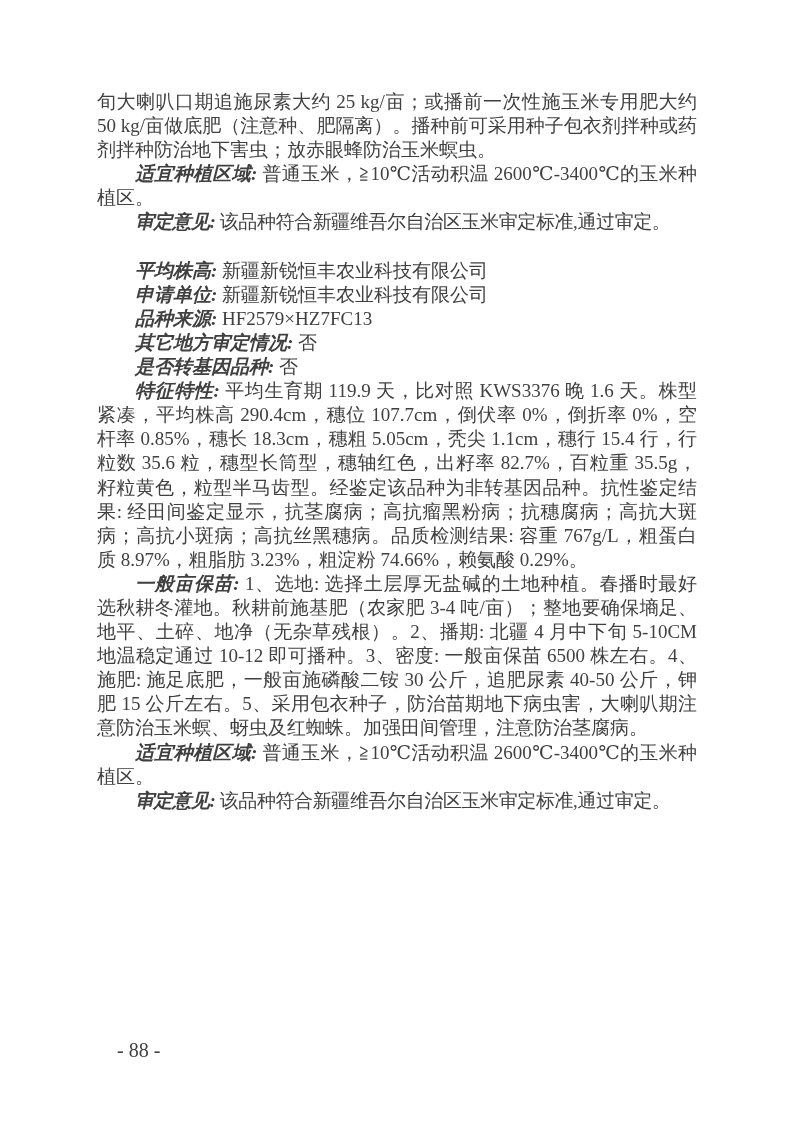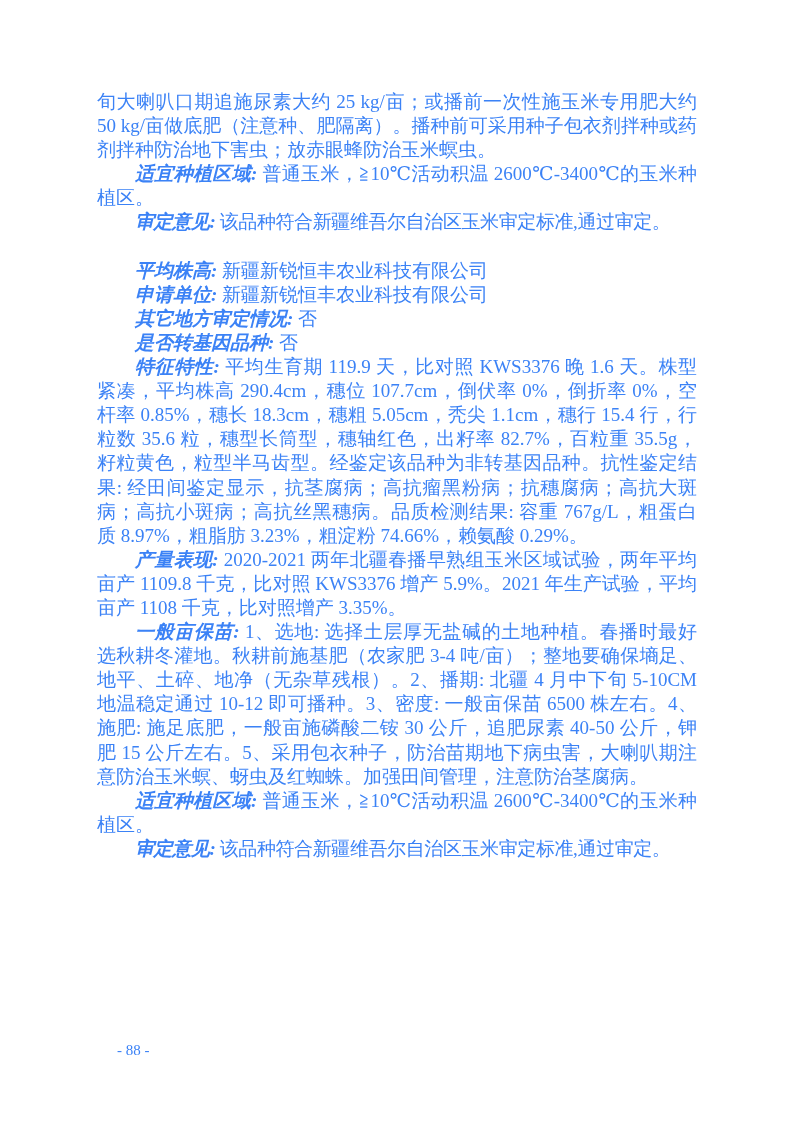--- a/index.html
+++ b/index.html
@@ -7,21 +7,21 @@
     padding: 0;
     background: #e8e8e8;
   }
   .doc-page {
     position: relative;
     width: 793px;
     height: 1122px;
     background: #ffffff;
     overflow: hidden;
     font-family: "Liberation Serif", "DejaVu Serif", serif;
-    color: #3b82f6;
+    color: #404040;
   }
   .content {
     position: absolute;
     left: 97px;
     top: 90px;
     width: 600px;
   }
   .para {
     margin: 0;
     padding: 0;
@@ -40,21 +40,21 @@
     font-weight: bold;
     font-style: italic;
   }
   .blank-line {
     height: 24.1px;
   }
   .pagenum {
     position: absolute;
     left: 117px;
     top: 1038px;
-    font-size: 15px;
+    font-size: 20px;
     line-height: 24px;
   }
 </style>
 </head>
 <body>
 
 <div class="doc-page">
   <div class="content">
 
     <p class="para"><span class="plabel"></span><span>旬大喇叭口期追施尿素大约 25 kg/亩；或播前一次性施玉米专用肥大约 50 kg/亩做底肥（注意种、肥隔离）。播种前可采用种子包衣剂拌种或药剂拌种防治地下害虫；放赤眼蜂防治玉米螟虫。</span></p>
@@ -64,28 +64,28 @@
     <p class="para ind snug"><span class="plabel">审定意见:</span><span> 该品种符合新疆维吾尔自治区玉米审定标准,通过审定。</span></p>
 
     <div class="blank-line"></div>
 
 
 
     <p class="para ind"><span class="plabel">平均株高:</span><span> 新疆新锐恒丰农业科技有限公司</span></p>
 
     <p class="para ind"><span class="plabel">申请单位:</span><span> 新疆新锐恒丰农业科技有限公司</span></p>
 
+    <p class="para ind"><span class="plabel">品种来源:</span><span> HF2579×HZ7FC13</span></p>
 
     <p class="para ind"><span class="plabel">其它地方审定情况:</span><span> 否</span></p>
 
     <p class="para ind"><span class="plabel">是否转基因品种:</span><span> 否</span></p>
 
     <p class="para ind"><span class="plabel">特征特性:</span><span> 平均生育期 119.9 天，比对照 KWS3376 晚 1.6 天。株型紧凑，平均株高 290.4cm，穗位 107.7cm，倒伏率 0%，倒折率 0%，空杆率 0.85%，穗长 18.3cm，穗粗 5.05cm，秃尖 1.1cm，穗行 15.4 行，行粒数 35.6 粒，穗型长筒型，穗轴红色，出籽率 82.7%，百粒重 35.5g，籽粒黄色，粒型半马齿型。经鉴定该品种为非转基因品种。抗性鉴定结果: 经田间鉴定显示，抗茎腐病；高抗瘤黑粉病；抗穗腐病；高抗大斑病；高抗小斑病；高抗丝黑穗病。品质检测结果: 容重 767g/L，粗蛋白质 8.97%，粗脂肪 3.23%，粗淀粉 74.66%，赖氨酸 0.29%。</span></p>
 
-    <p class="para ind"><span class="plabel">产量表现:</span><span> 2020-2021 两年北疆春播早熟组玉米区域试验，两年平均亩产 1109.8 千克，比对照 KWS3376 增产 5.9%。2021 年生产试验，平均亩产 1108 千克，比对照增产 3.35%。</span></p>
 
     <p class="para ind"><span class="plabel">一般亩保苗:</span><span> 1、选地: 选择土层厚无盐碱的土地种植。春播时最好选秋耕冬灌地。秋耕前施基肥（农家肥 3-4 吨/亩）；整地要确保墒足、地平、土碎、地净（无杂草残根）。2、播期: 北疆 4 月中下旬 5-10CM 地温稳定通过 10-12 即可播种。3、密度: 一般亩保苗 6500 株左右。4、施肥: 施足底肥，一般亩施磷酸二铵 30 公斤，追肥尿素 40-50 公斤，钾肥 15 公斤左右。5、采用包衣种子，防治苗期地下病虫害，大喇叭期注意防治玉米螟、蚜虫及红蜘蛛。加强田间管理，注意防治茎腐病。</span></p>
 
     <p class="para ind"><span class="plabel">适宜种植区域:</span><span> 普通玉米，≧10℃活动积温 2600℃-3400℃的玉米种植区。</span></p>
 
     <p class="para ind snug"><span class="plabel">审定意见:</span><span> 该品种符合新疆维吾尔自治区玉米审定标准,通过审定。</span></p>
 
   </div>
 
   <div class="pagenum">- 88 -</div>

